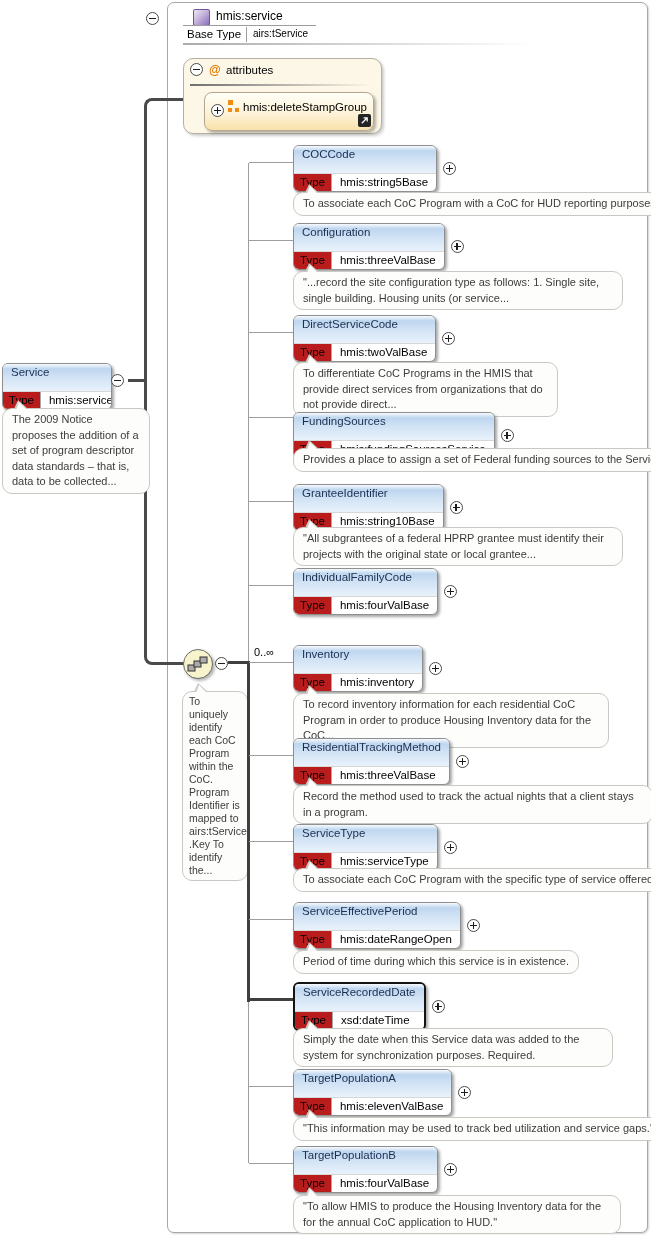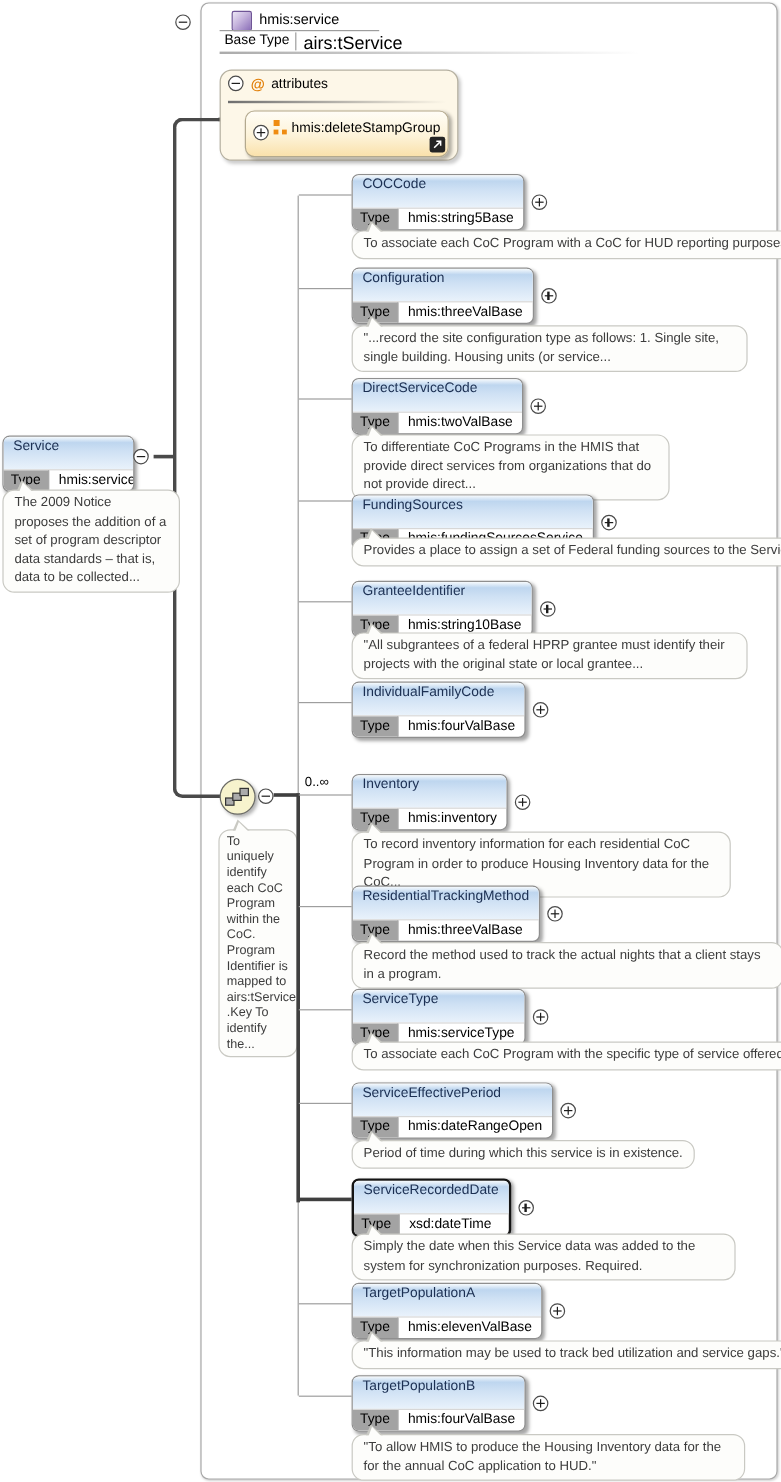--- a/index.html
+++ b/index.html
@@ -24,21 +24,21 @@
   .tog{position:absolute;}
   .tog.plus::after{content:"";position:absolute;left:4.8px;top:2px;width:1.4px;height:7px;background:#1d1d1d;}
 
   
   #root-icon{left:193px;top:9px;width:15px;height:15px;border:1px solid #6f5596;border-radius:2px;
     background:linear-gradient(135deg,#ece6f5 0%,#c6b4dd 45%,#8b6fb8 100%);}
   #root-title{left:216px;top:9px;font-size:12px;}
   #rule-title{left:183px;top:25px;width:133px;height:1px;background:#9d9d9d;}
   #base-type-label{left:187px;top:28px;font-size:11.5px;}
   #base-type-divider{left:246px;top:27px;width:1px;height:15px;background:#9d9d9d;}
-  #base-type-value{left:253px;top:28px;font-size:15px;}
+  #base-type-value{left:253px;top:28px;font-size:10px;}
   #rule-base{left:183px;top:43px;width:350px;height:2px;
     background:linear-gradient(to right,#ababab,rgba(255,255,255,0));}
 
   
   #attrs{left:183px;top:58px;width:197px;height:74px;background:#fdf7e8;
     border:1px solid #b5b0a0;border-radius:10px;box-shadow:2px 2px 3px rgba(0,0,0,0.2);}
   #attrs-at{left:209px;top:63px;font-size:12px;font-weight:bold;color:#e07b00;}
   #attrs-title{left:226px;top:64px;font-size:11.5px;}
   #attrs-rule{left:190px;top:84px;width:182px;height:2px;
     background:linear-gradient(to right,#6e6e6e,rgba(253,247,232,0));}
@@ -51,21 +51,21 @@
     display:flex;align-items:center;justify-content:center;}
 
   
   .elem{background:#fff;border:1px solid #8f8f8f;border-radius:6px;
     box-shadow:2px 2px 3px rgba(0,0,0,0.35);overflow:hidden;box-sizing:border-box;}
   .elem.req{border:2px solid #141414;}
   .elem .name{height:27px;line-height:17px;padding:0 8px;font-size:11.5px;color:#1b2f52;
     background:linear-gradient(180deg,#f6fafd 0%,#bed6ef 18%,#cfe1f4 45%,#e9f2fb 100%);
     white-space:nowrap;}
   .elem .trow{display:flex;height:17px;line-height:17px;font-size:11.5px;border-top:1px solid #d7d7d7;}
-  .elem .tlabel{background:#a3a3a3;padding:0 6px;border-right:1px solid #a8a8a8;}
+  .elem .tlabel{background:#b91c1c;padding:0 6px;border-right:1px solid #a8a8a8;}
   .elem .tvalue{padding:0 8px;white-space:nowrap;}
   #service-node{left:2px;top:363px;width:110px;position:absolute;}
 
   
   .ann{position:absolute;background:#fdfdfb;border:1px solid #c9c9c3;border-radius:10px;
     padding:3px 9px;font-size:11px;line-height:15.5px;color:#3c3c3c;box-sizing:border-box;}
   .ann.nowrap{white-space:nowrap;}
   .ann::before{content:"";position:absolute;top:-9px;left:11px;width:0;height:0;
     border-left:4px solid transparent;border-right:10px solid transparent;border-bottom:9px solid #c9c9c3;}
   .ann::after{content:"";position:absolute;top:-7px;left:13px;width:0;height:0;

